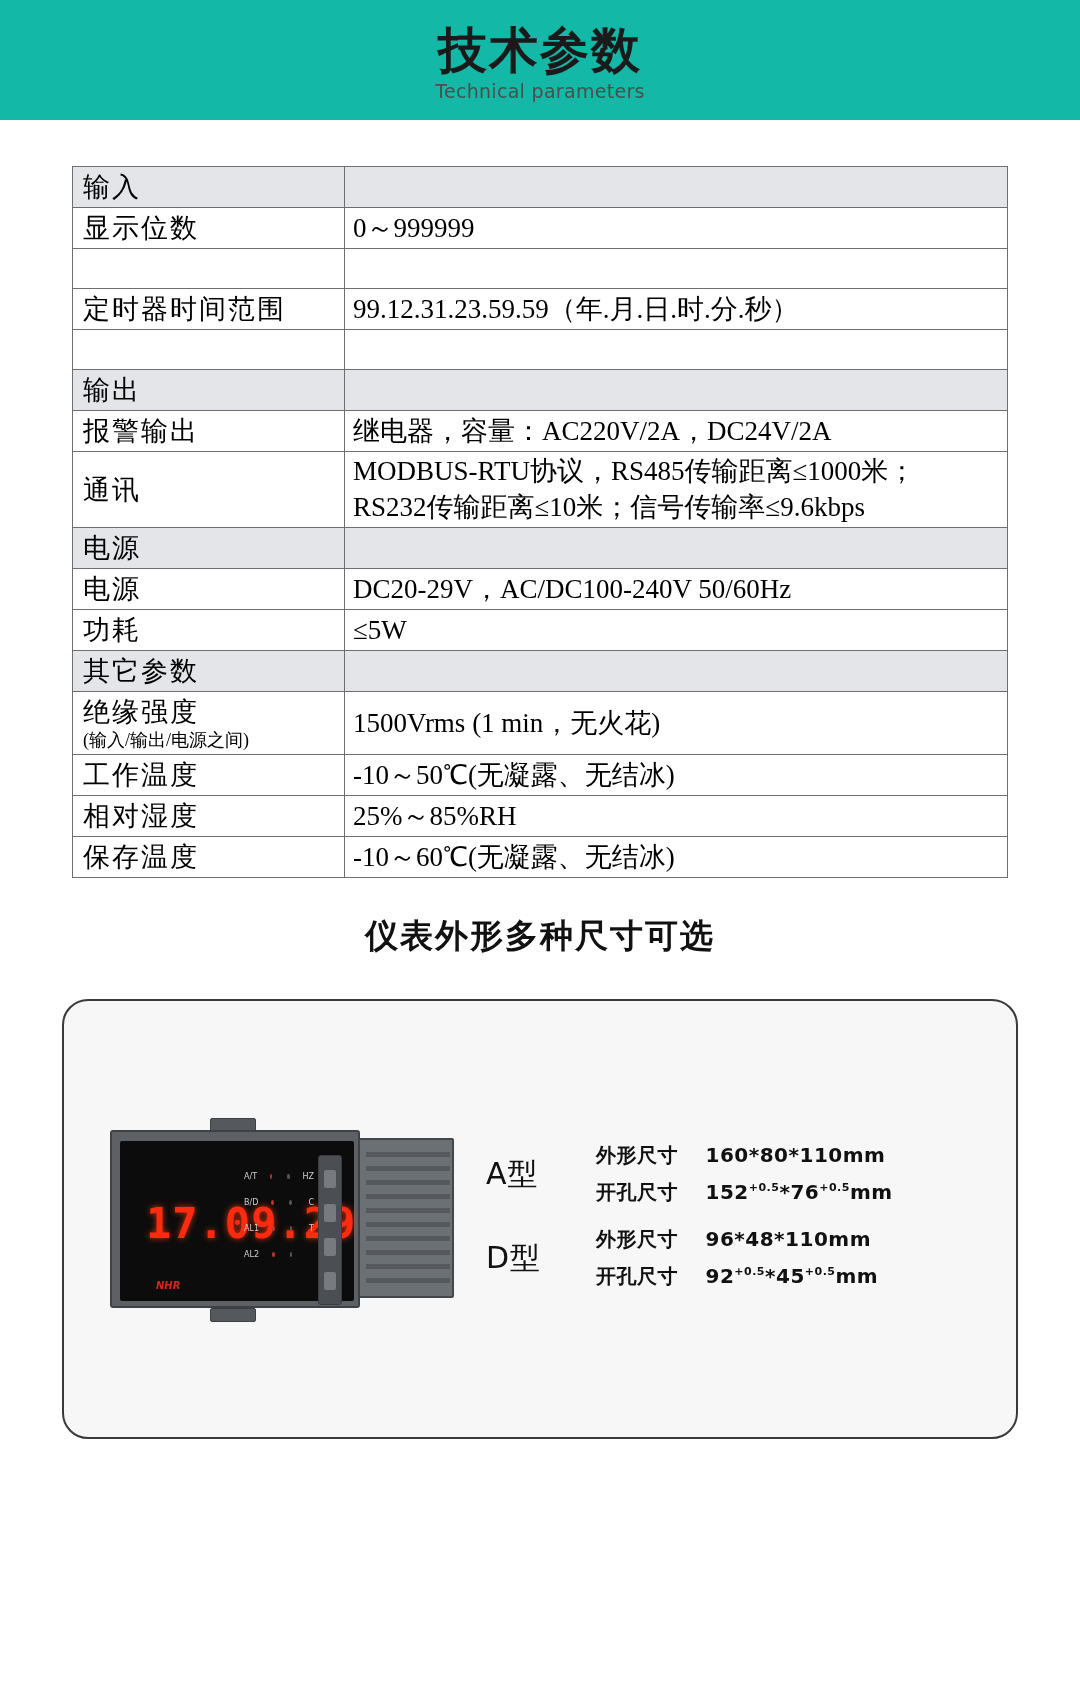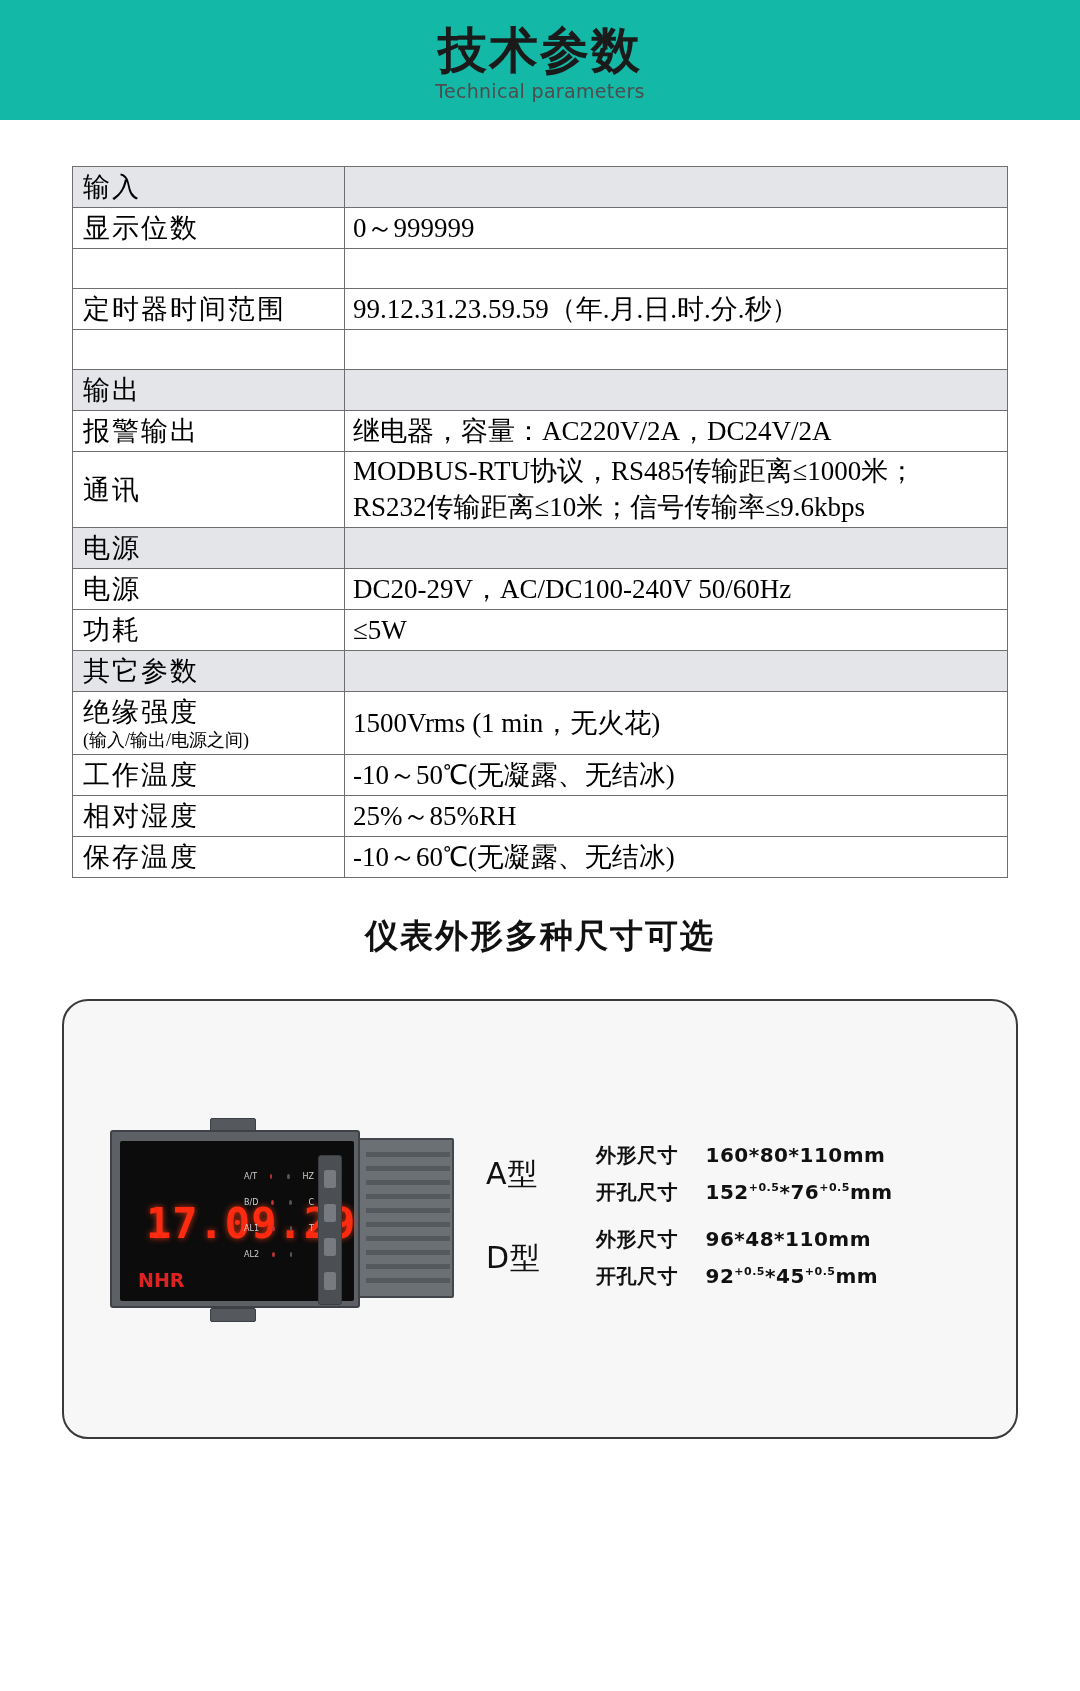--- a/index.html
+++ b/index.html
@@ -134,25 +134,26 @@
     left: 26px; top: 58px;
     font-family: "DejaVu Sans Mono", monospace;
     font-size: 42px;
     letter-spacing: 1px;
     color: #ff2b10;
     text-shadow: 0 0 6px rgba(255,60,20,.8);
     font-weight: bold;
   }
   .dev-logo {
     position: absolute;
-    left: 18px; bottom: 10px;
-    font-family: "DejaVu Sans", sans-serif;
-    font-size: 19px;
+    left: 36px; bottom: 10px;
+    font-family: "DejaVu Sans", sans-serif;
+    font-size: 10px;
     font-weight: bold;
     color: #d22;
+    font-style: italic;
   }
   .dev-leds {
     position: absolute;
     right: 40px; top: 22px;
     width: 70px;
     font-family: "DejaVu Sans", sans-serif;
     font-size: 8px;
     color: #cfcfcf;
   }
   .led-row { display: flex; align-items: center; height: 26px; gap: 7px; }

